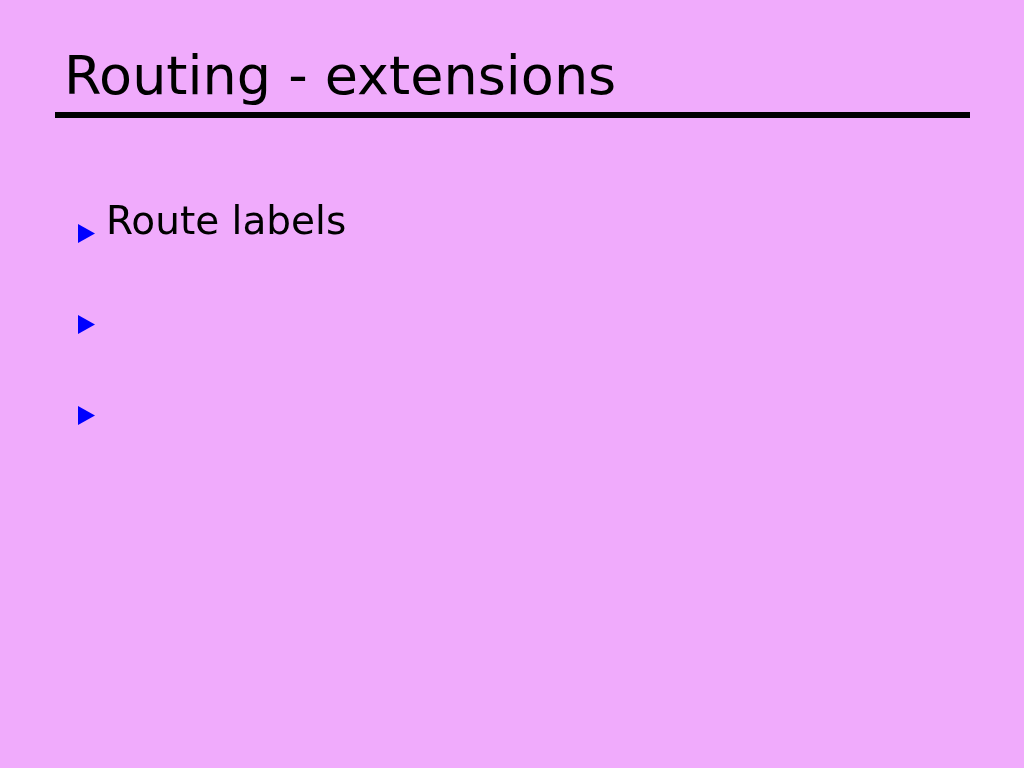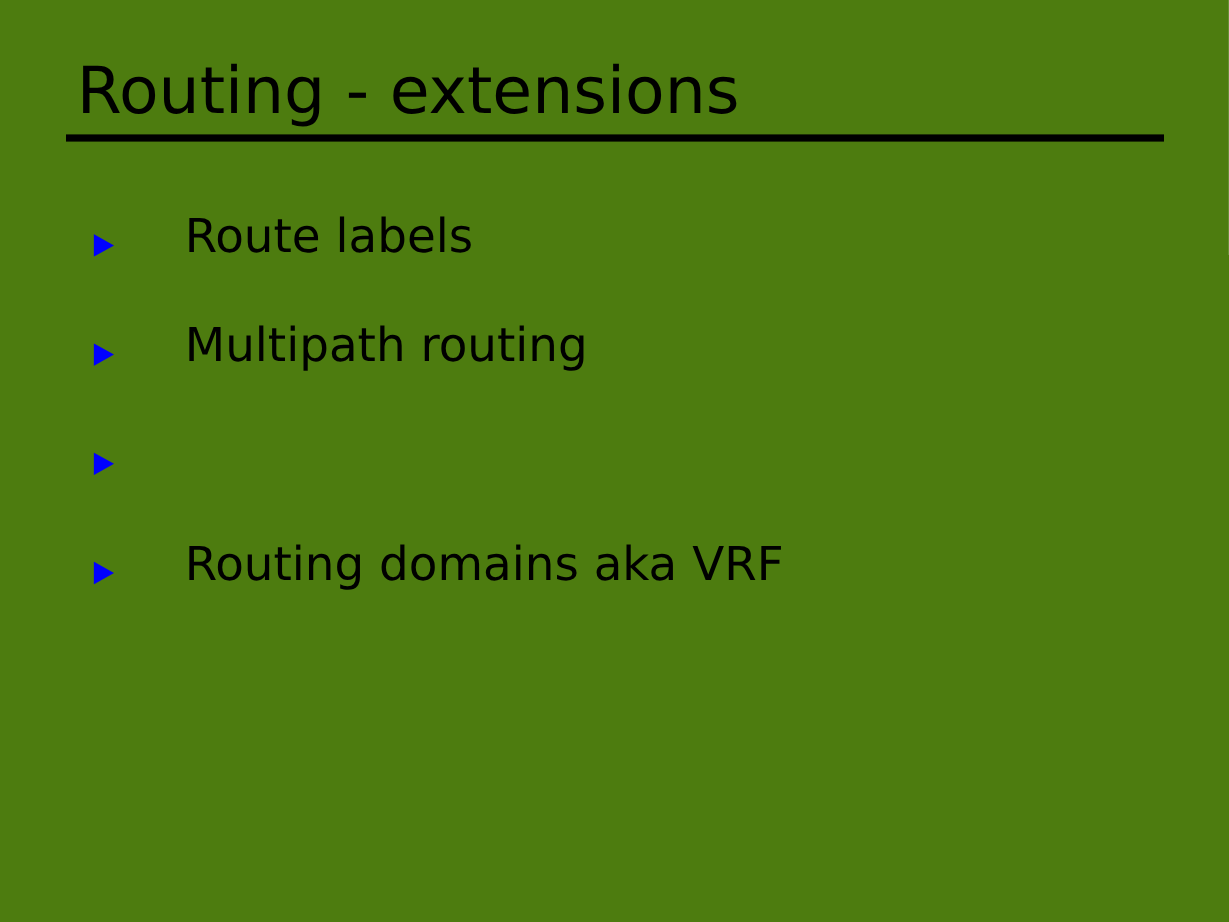--- a/index.html
+++ b/index.html
@@ -13,21 +13,21 @@
     background: #ffffff;
     font-family: "DejaVu Sans", "Liberation Sans", sans-serif;
     color: #000000;
     overflow: hidden;
   }
 
   .slide {
     position: relative;
     width: 1024px;
     height: 768px;
-    background: #4d7c0f;
+    background: #f0abfc;
     box-sizing: border-box;
   }
 
   
   .title-block {
     position: absolute;
     left: 55px;
     top: 46px;
     width: 915px;
   }
@@ -55,25 +55,24 @@
     position: absolute;
     left: 78px;
     top: 152px;
     width: 900px;
     margin: 0;
     padding: 0;
     list-style: none;
   }
   .bullet-item {
     display: flex;
-    align-items: center;
+    align-items: flex-end;
     height: 91px;
     margin: 0;
     padding: 0;
-    gap: 48px;
   }
   .bullet-marker {
     flex: 0 0 auto;
     width: 28px;
     padding-top: 14px;
     line-height: 0;
   }
   .bullet-marker svg {
     display: block;
   }
@@ -100,42 +99,33 @@
 
     <li class="bullet-item">
       <span class="bullet-marker">
         <svg width="17" height="19" viewBox="0 0 17 19" xmlns="http://www.w3.org/2000/svg">
           <polygon points="0,0 17,9.5 0,19" fill="#0000ff"></polygon>
         </svg>
       </span>
       <span class="bullet-text">Route labels</span>
     </li>
 
-    <li class="bullet-item">
-      <span class="bullet-marker">
-        <svg width="17" height="19" viewBox="0 0 17 19" xmlns="http://www.w3.org/2000/svg">
-          <polygon points="0,0 17,9.5 0,19" fill="#0000ff"></polygon>
-        </svg>
-      </span>
-      <span class="bullet-text">Multipath routing</span>
-    </li>
 
     <li class="bullet-item">
       <span class="bullet-marker">
         <svg width="17" height="19" viewBox="0 0 17 19" xmlns="http://www.w3.org/2000/svg">
           <polygon points="0,0 17,9.5 0,19" fill="#0000ff"></polygon>
         </svg>
       </span>
     </li>
 
     <li class="bullet-item">
       <span class="bullet-marker">
         <svg width="17" height="19" viewBox="0 0 17 19" xmlns="http://www.w3.org/2000/svg">
           <polygon points="0,0 17,9.5 0,19" fill="#0000ff"></polygon>
         </svg>
       </span>
-      <span class="bullet-text">Routing domains aka VRF</span>
     </li>
 
 
   </ul>
 
 </div>
 
 </body></html>

